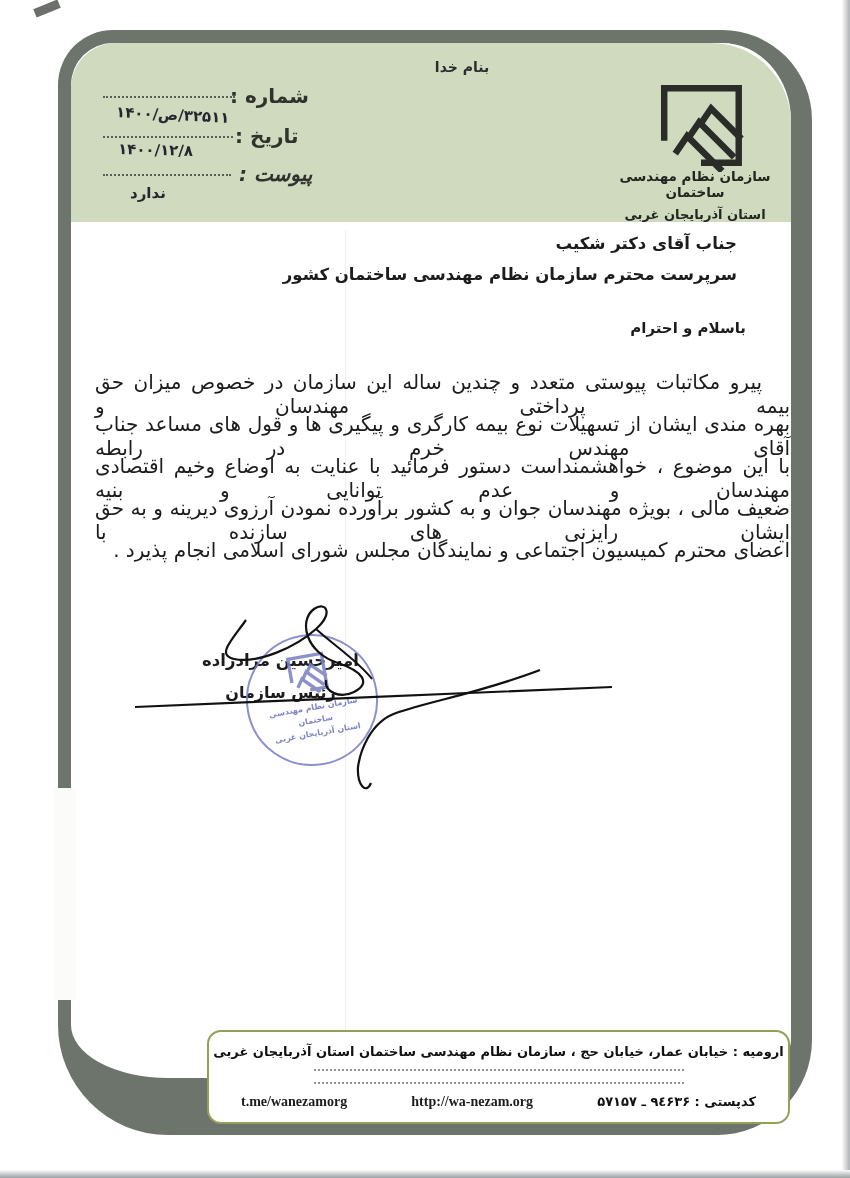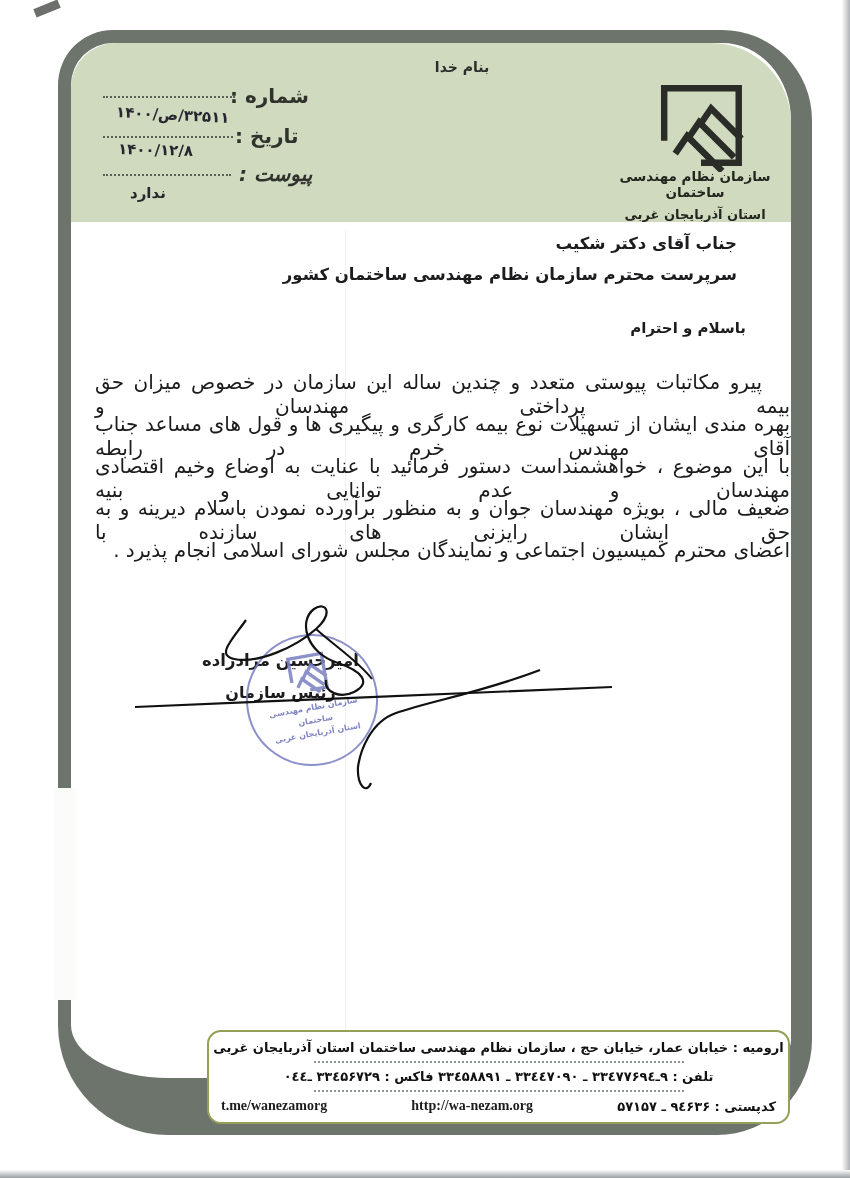--- a/index.html
+++ b/index.html
@@ -57,21 +57,21 @@
       border:2.5px solid #7d82c3;box-sizing:border-box;transform:rotate(-10deg);
       opacity:.88;display:flex;flex-direction:column;align-items:center;}
   .stamp .s-txt{font-size:8px;font-weight:bold;color:#6d73bb;direction:rtl;line-height:13px;
       text-align:center;}
   .sig-svg{position:absolute;left:120px;top:595px;}
 
   
   .footer-box{position:absolute;left:207px;top:1030px;width:583px;height:94px;background:#ffffff;
       border:2px solid #93a057;border-radius:14px;box-sizing:border-box;z-index:3;
       display:flex;flex-direction:column;justify-content:space-evenly;align-items:center;
-      padding:2px 4px;}
+      padding:2px 24px;}
   .f-row{font-size:13px;font-weight:bold;direction:rtl;text-align:center;color:#111;white-space:nowrap;}
   .f-sep{width:370px;border-bottom:2px dotted #8f9590;height:0;}
   .f-row3{width:100%;display:flex;flex-direction:row-reverse;justify-content:space-between;
       align-items:center;padding:0 8px;box-sizing:border-box;}
   .latin{font-family:"Liberation Serif",serif;font-weight:bold;font-size:14px;direction:ltr;}
 </style>
 </head>
 <body>
 
 <div class="page">
@@ -112,21 +112,21 @@
     <div>جناب آقای دکتر شکیب</div>
     <div>سرپرست محترم سازمان نظام مهندسی ساختمان کشور</div>
   </div>
 
   <div class="salutation">باسلام و احترام</div>
 
   <div class="body-text">
     <div class="body-line first">پیرو مکاتبات پیوستی متعدد و چندین ساله این سازمان در خصوص میزان حق بیمه پرداختی مهندسان و</div>
     <div class="body-line">بهره مندی ایشان از تسهیلات نوع بیمه کارگری و پیگیری ها و قول های مساعد جناب آقای مهندس خرم در رابطه</div>
     <div class="body-line">با این موضوع ، خواهشمنداست دستور فرمائید با عنایت به اوضاع وخیم اقتصادی مهندسان و عدم توانایی و بنیه</div>
-    <div class="body-line">ضعیف  مالی ، بویژه مهندسان جوان و به منظور برآورده نمودن باسلام دیرینه و به حق ایشان رایزنی های سازنده با</div>
+    <div class="body-line">ضعیف  مالی ، بویژه مهندسان جوان و به کشور برآورده نمودن آرزوی دیرینه و به حق ایشان رایزنی های سازنده با</div>
     <div class="body-line last">اعضای محترم کمیسیون اجتماعی و نمایندگان مجلس شورای اسلامی انجام پذیرد .</div>
   </div>
 
   <div class="signer">
     <div class="name">امیرحسین مرادزاده</div>
     <div class="title">رئیس سازمان</div>
   </div>
 
   <div class="stamp">
     <svg width="50" height="42" viewBox="0 0 100 100" fill="none" style="margin-top:16px;">
@@ -143,21 +143,20 @@
     <path d="M 15,112 C 150,106 400,96 492,92" stroke="#111" stroke-width="2.2"></path>
     <path d="M 126,25 C 112,45 96,60 114,64 C 138,69 176,52 196,34 C 214,18 206,6 194,14
              C 178,26 186,58 218,68 C 242,76 252,88 234,97 C 220,104 204,97 206,85" stroke="#111" stroke-width="2.2"></path>
     <path d="M 420,75 C 360,98 310,106 276,118 C 250,127 240,157 238,172 C 237,190 246,200 251,188" stroke="#111" stroke-width="2.2"></path>
     <path d="M 196,34 C 216,52 238,66 252,84" stroke="#111" stroke-width="2"></path>
   </svg>
 
   <div class="footer-box">
     <div class="f-row">ارومیه : خیابان عمار، خیابان حج ، سازمان نظام مهندسی ساختمان استان آذربایجان غربی</div>
     <div class="f-sep"></div>
-    <div class="f-row">تلفن : ۹ـ۳۳٤۷۷۶۹٤ ـ ۳۳٤٤۷۰۹۰ ـ ۳۳٤۵۸۸۹۱ فاکس : ۳۳٤۵۶۷۲۹ ـ۰٤٤</div>
     <div class="f-sep"></div>
     <div class="f-row3">
       <span class="f-row">کدپستی : ۹٤۶۳۶ ـ ۵۷۱۵۷</span>
       <span class="latin">http://wa-nezam.org</span>
       <span class="latin">t.me/wanezamorg</span>
     </div>
   </div>
 
   <div class="scan-corner-artifact"></div>
   <div class="scan-edge-right"></div>

